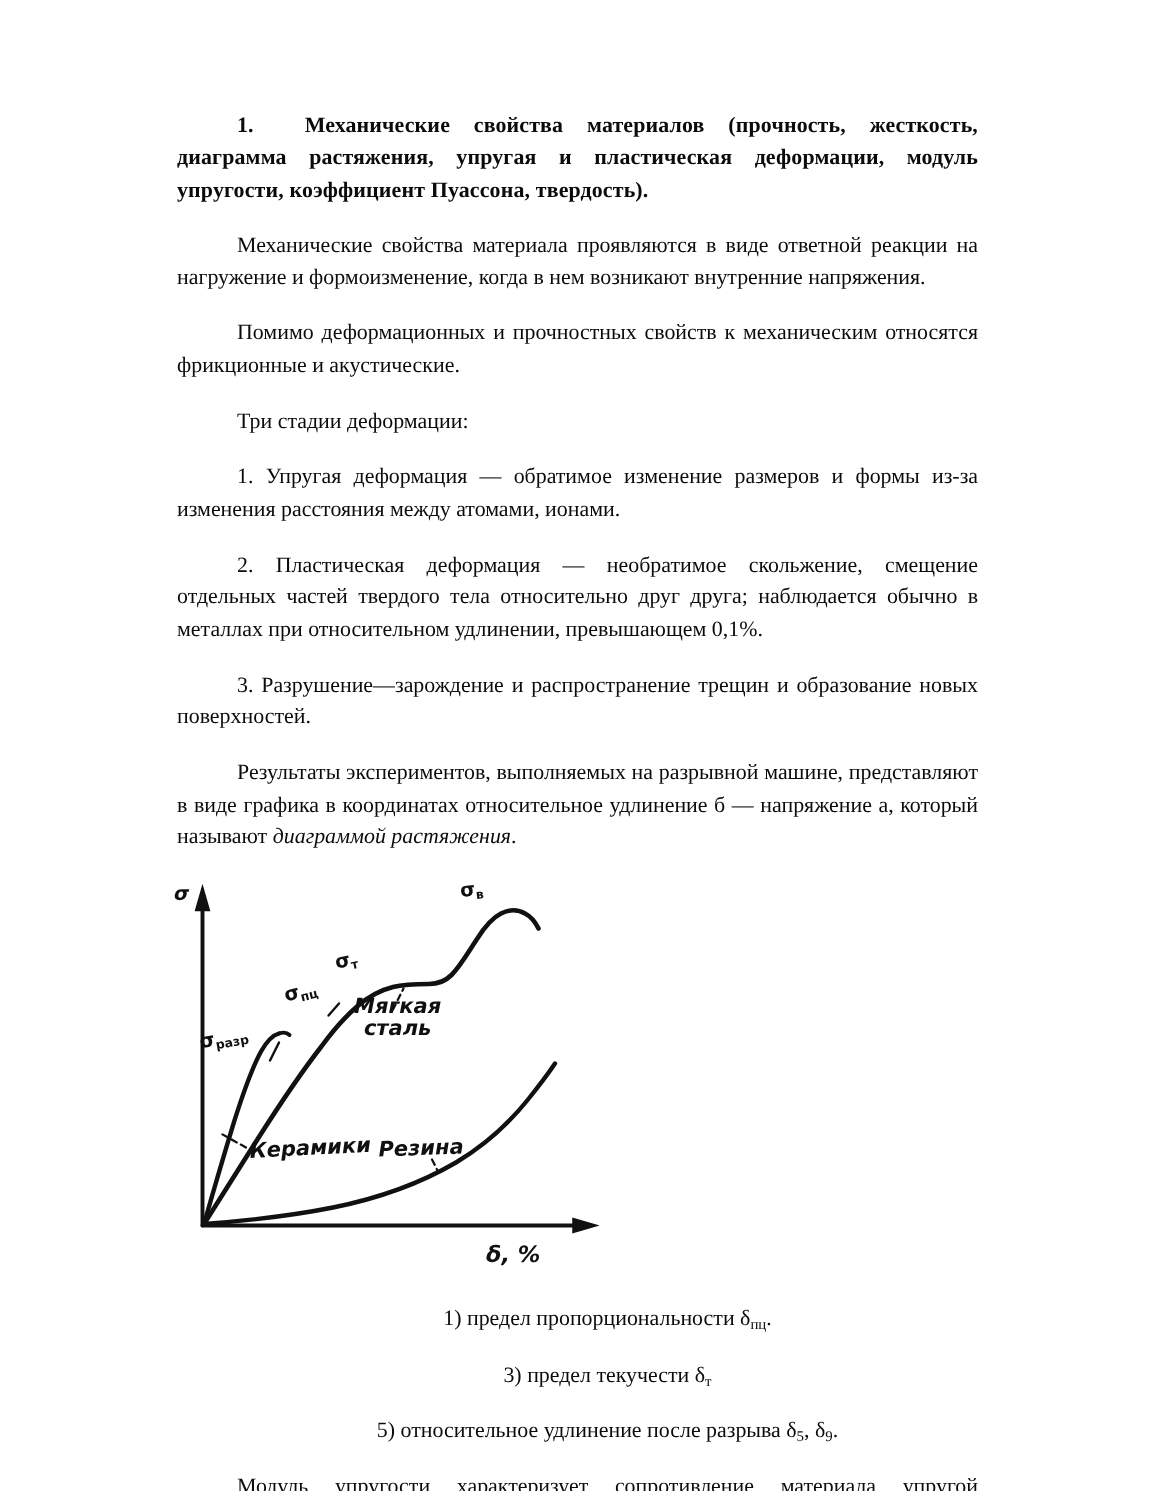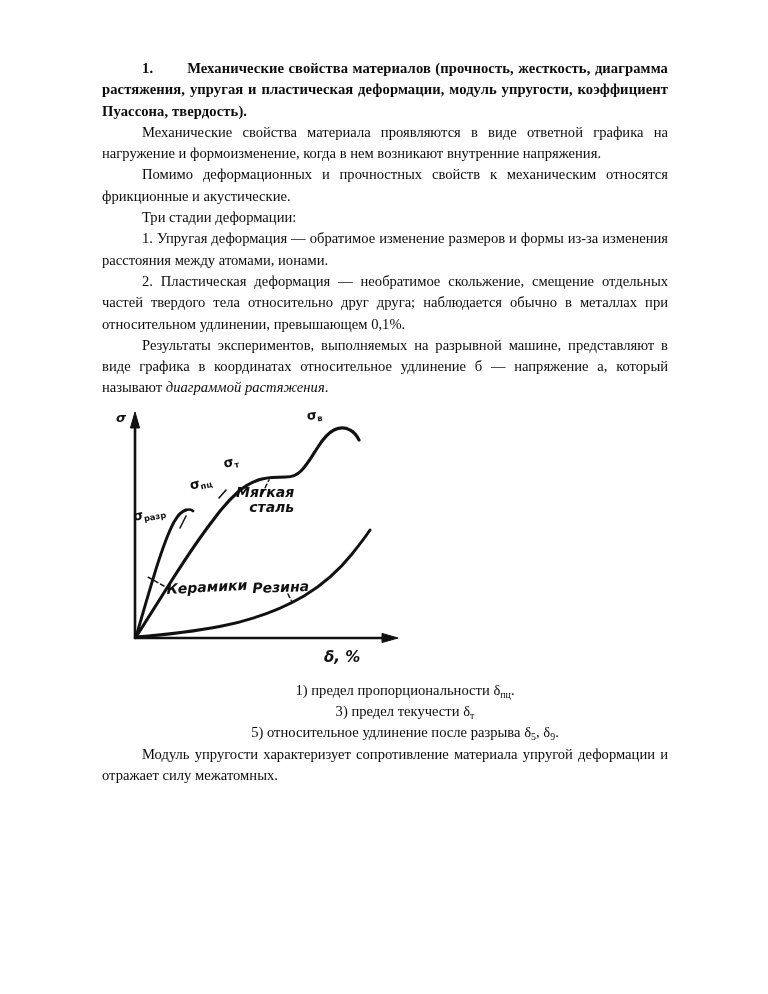--- a/index.html
+++ b/index.html
@@ -25,21 +25,21 @@
   }
 
   .content {
     position: absolute;
     left: 102px;
     top: 58px;
     width: 566px;
   }
 
   p {
-    margin: 0;
+    margin: 16px;
     font-size: 14.6px;
     line-height: 21.3px;
     text-align: justify;
     text-justify: inter-word;
     text-indent: 40px;
     hyphens: none;
   }
 
   p.heading {
     font-weight: bold;
@@ -95,43 +95,44 @@
     font-size: 0.64em;
     vertical-align: -0.30em;
   }
 
   #lbl-sigma-axis   { left: 14px;  top: 4px;   font-size: 13px; font-style: italic; }
   #lbl-delta-axis   { left: 222px; top: 242px; font-size: 15px; font-style: italic; }
   #lbl-sigma-v      { left: 204px; top: 2px;   font-size: 13px; transform: rotate(-6deg); }
   #lbl-sigma-t      { left: 120px; top: 50px;  font-size: 13px; transform: rotate(-12deg); }
   #lbl-sigma-pc     { left: 86px;  top: 72px;  font-size: 13px; transform: rotate(-14deg); }
   #lbl-sigma-razr   { left: 30px;  top: 103px; font-size: 13px; transform: rotate(-10deg); }
-  #lbl-myagkaya     { left: 134px; top: 79px;  font-size: 14px; font-style: italic; line-height: 15px; text-align: right; }
+  #lbl-myagkaya     { left: 134px; top: 79px;  font-size: 14px; font-style: italic; line-height: 15px; text-align: center; }
   #lbl-keramiki     { left: 64px;  top: 175px; font-size: 14px; font-style: italic; transform: rotate(-3deg); }
   #lbl-rezina       { left: 150px; top: 174px; font-size: 14px; font-style: italic; transform: rotate(-2deg); }
 </style>
 </head>
 <body>
 
 <div class="page">
   <div class="content">
 
     <p class="heading"><span>1.</span><span class="tab"></span><span>Механические свойства материалов (прочность, жесткость, диаграмма растяжения, упругая и пластическая деформации, модуль упругости, коэффициент Пуассона, твердость).</span></p>
 
-    <p>Механические свойства материала проявляются в виде ответной графика на нагружение и формоизменение, когда в нем возникают внутренние напряжения.</p>
+    <p>Механические свойства материала проявляются в виде ответной реакции на нагружение и формоизменение, когда в нем возникают внутренние напряжения.</p>
 
 
     <p>Помимо деформационных и прочностных свойств к механическим относятся фрикционные и акустические.</p>
 
     <p>Три стадии деформации:</p>
 
     <p>1. Упругая деформация — обратимое изменение размеров и формы из-за изменения расстояния между атомами, ионами.</p>
 
     <p>2. Пластическая деформация — необратимое скольжение, смещение отдельных частей твердого тела относительно друг друга; наблюдается обычно в металлах при относительном удлинении, превышающем 0,1%.</p>
 
+    <p>3. Разрушение—зарождение и распространение трещин и образование новых поверхностей.</p>
 
     <p><span>Результаты экспериментов, выполняемых на разрывной машине, представляют в виде графика в координатах относительное удлинение б — напряжение а, который называют </span><i class="it">диаграммой растяжения</i><span>.</span></p>
 
     <div class="figure">
 
       <svg width="566" height="268" viewBox="0 0 566 268" aria-hidden="true">
 
         <g stroke="#111111" fill="#111111">
           <line x1="33" y1="20" x2="33" y2="232" stroke-width="2.6" stroke-linecap="round"></line>
           <polygon points="33,6 28.4,22 37.6,22"></polygon>

